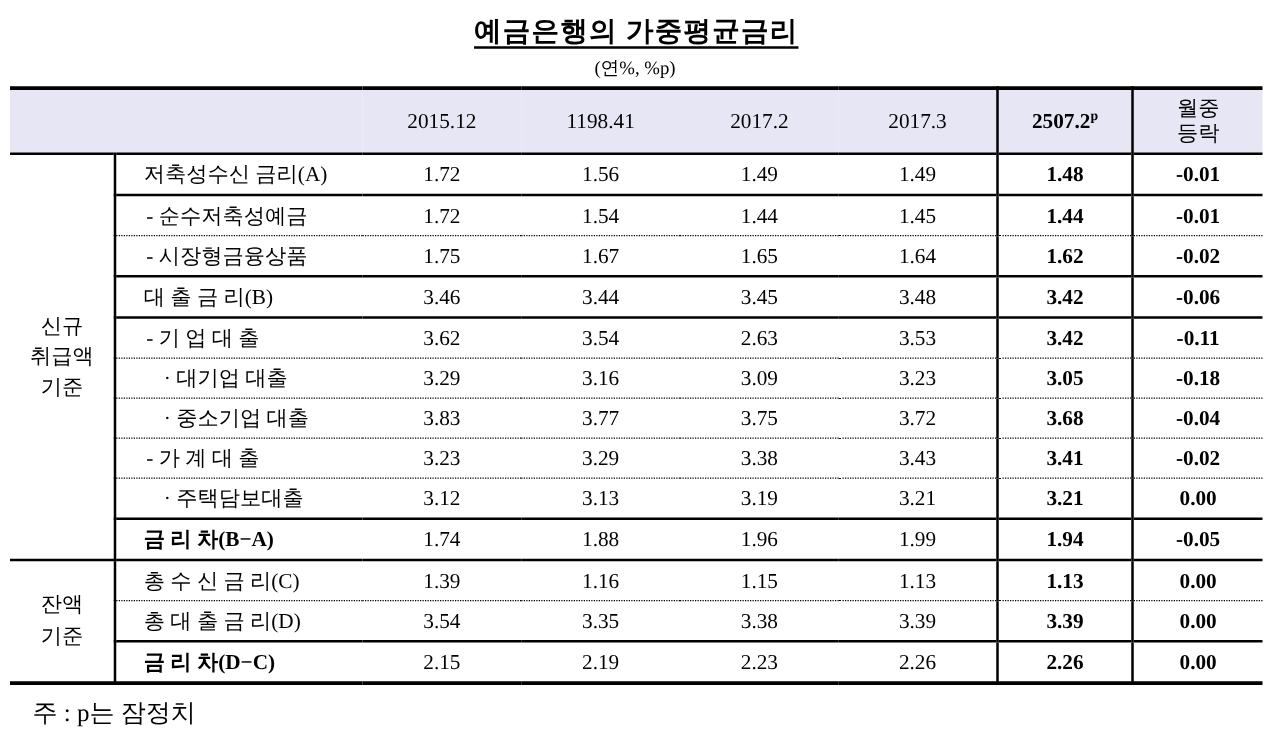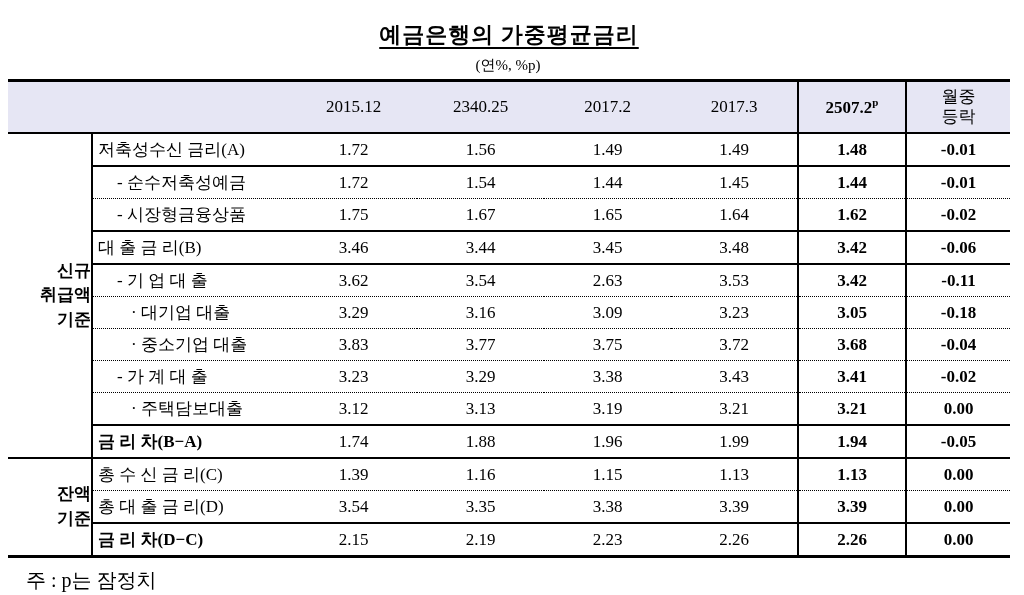--- a/index.html
+++ b/index.html
@@ -7,21 +7,21 @@
     width:1024px;height:595px;overflow:hidden;
     font-family:"Liberation Serif","DejaVu Serif",serif;
     color:#000;
     -webkit-font-smoothing:antialiased;
   }
   .page{width:1002px;margin:6px 0 0 8px;}
   .title{
     text-align:center;
     font-size:22px;font-weight:bold;letter-spacing:1px;
     line-height:30px;
-    margin-top:20px;
+    margin-top:10px;
   }
   .title .title-text{
     text-decoration:underline;
     text-decoration-thickness:2px;
     text-underline-offset:5px;
   }
   .unit-note{
     text-align:center;
     font-size:15px;line-height:18px;
     margin:6px 2px 5px 0;
@@ -39,27 +39,27 @@
   }
   thead th{
     font-weight:normal;height:50px;vertical-align:middle;text-align:center;
     padding:0;
   }
   thead th.current-h{font-weight:bold;border-left:2px solid #000;border-right:2px solid #000;}
   thead th.change-h{font-weight:normal;white-space:pre-line;line-height:1.2;}
   .sup{vertical-align:super;font-size:11px;font-weight:bold;}
   tbody td, tbody th{height:31px;padding:0;vertical-align:middle;}
   tbody th.group-label{
-    font-weight:bold;text-align:right;vertical-align:middle;
+    font-weight:normal;text-align:center;vertical-align:middle;
     white-space:pre-line;line-height:1.45;
     border-right:2px solid #000;
     border-bottom:2px solid #000;
   }
   tbody th.group-label.last{border-bottom:none;}
-  td.label{text-align:left;padding-left:5px;white-space:nowrap;overflow:hidden;}
+  td.label{text-align:left;padding-left:22px;white-space:nowrap;overflow:hidden;}
   td.label.indent1{padding-left:24px;margin-left:45px;}
   td.label.indent2{padding-left:38px;}
   td.label.bold{font-weight:bold;}
   td.num{text-align:center;}
   td.col-current{border-left:2px solid #000;border-right:2px solid #000;font-weight:bold;}
   td.col-change{font-weight:bold;text-align:center;}
   tr.sep-solid{border-bottom:2px solid #000;}
   tr.sep-dotted{border-bottom:1px dotted #000;}
   tr.sep-group{border-bottom:2px solid #000;}
   tr.sep-none{border-bottom:none;}
@@ -87,21 +87,21 @@
       <col style="width:127px">
       <col style="width:127px">
       <col style="width:127px">
       <col style="width:108px">
       <col style="width:104px">
     </colgroup>
     <thead>
       <tr>
         <th colspan="2"></th>
         <th class="period">2015.12</th>
-        <th class="period">2340.25</th>
+        <th class="period">1198.41</th>
         <th class="period">2017.2</th>
         <th class="period">2017.3</th>
         <th class="current-h"><span>2507.2</span><span class="sup">p</span></th>
         <th class="change-h">월중
 등락</th>
       </tr>
     </thead>
     <tbody>
         <tr class="sep-solid">
           <th class="group-label" rowspan="10">신규

